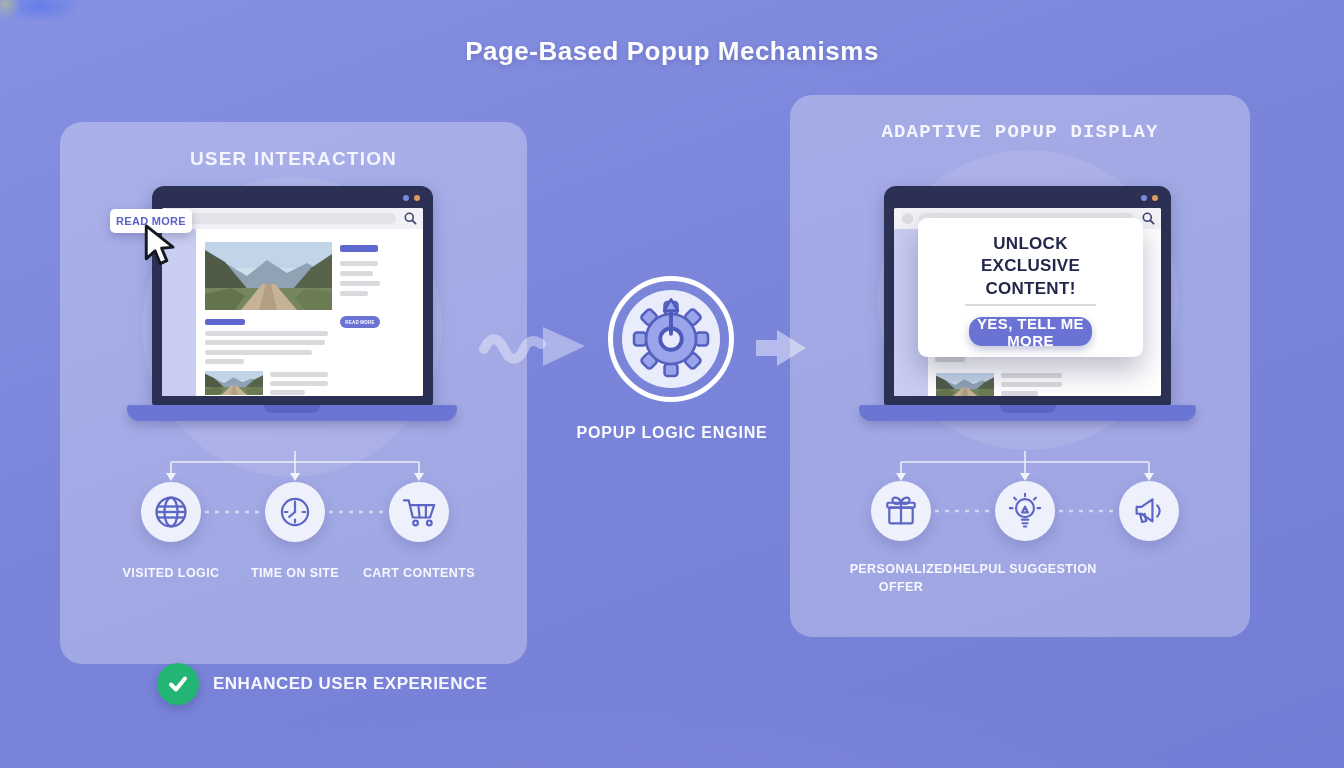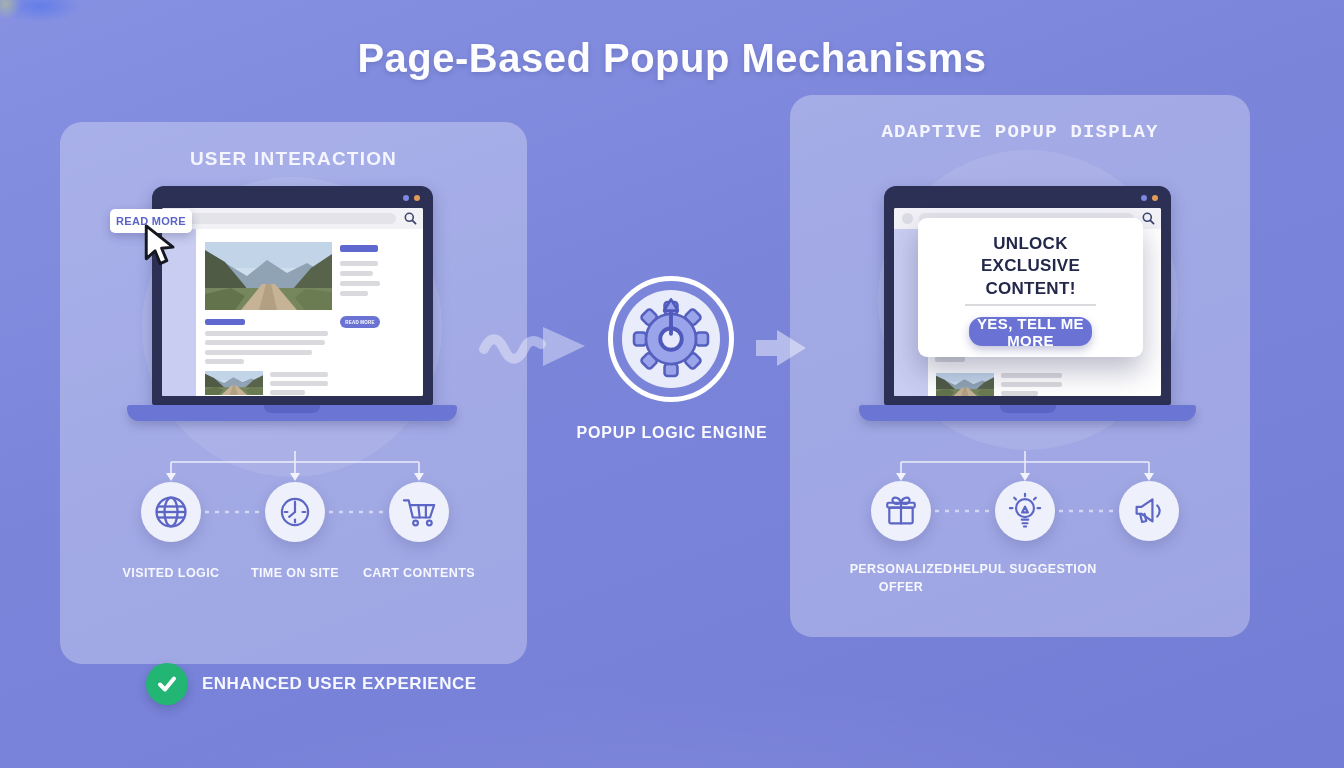--- a/index.html
+++ b/index.html
@@ -8,21 +8,21 @@
   .canvas {
     position:relative; width:1344px; height:768px; overflow:hidden;
     background:
       radial-gradient(circle 22px at 6px 4px, rgba(190,205,130,.55), rgba(190,205,130,0) 70%),
       radial-gradient(ellipse 55px 22px at 40px 6px, rgba(70,110,240,.55), rgba(70,110,240,0) 75%),
       radial-gradient(ellipse 900px 260px at 50% 112%, rgba(255,255,255,.07), rgba(255,255,255,0) 70%),
       linear-gradient(160deg,#8791e2 0%,#7a85da 45%,#737dd5 100%);
   }
   .title {
     position:absolute; top:36px; left:0; width:100%; text-align:center;
-    color:#fdfdff; font-size:40px; font-weight:700; letter-spacing:.5px;
+    color:#fdfdff; font-size:26px; font-weight:700; letter-spacing:.5px;
     text-shadow:0 2px 5px rgba(50,55,110,.25);
   }
   .panel {
     position:absolute; top:95px; height:542px; border-radius:22px;
     background:rgba(255,255,255,.30);
   }
   .panel.left { left:60px; width:467px;margin-top:27px; }
   .panel.right { left:790px; width:460px;font-family:Liberation Mono, monospace; }
   .panel-heading {
     position:absolute; top:26px; left:0; width:100%; text-align:center;
@@ -125,21 +125,21 @@
     position:absolute; left:622px; top:290px; width:98px; height:98px;
     border-radius:50%; background:#e9ecfa; display:flex; align-items:center; justify-content:center;
   }
   .engine-label {
     position:absolute; top:424px; left:542px; width:260px; text-align:center;
     color:#fbfbff; font-size:16px; font-weight:700; letter-spacing:.8px;
   }
 
   
   .verdict { position:absolute; display:flex; align-items:center; gap:14px; }
-  .verdict.ok { left:146px; top:663px; }
+  .verdict.ok { left:157px; top:663px; }
   .verdict.no { left:1022px; top:665px; }
   .verdict .badge {
     border-radius:50%; display:flex; align-items:center; justify-content:center;
     box-shadow:0 4px 10px rgba(40,45,95,.25);
   }
   .badge.green { width:42px; height:42px; background:#22b573; }
   .badge.red { width:38px; height:38px; background:#e23b3b; }
   .verdict span { color:#f6f7ff; font-size:17px; font-weight:700; letter-spacing:.5px; }
 
   .overlay { position:absolute; inset:0; pointer-events:none; z-index:5; }

